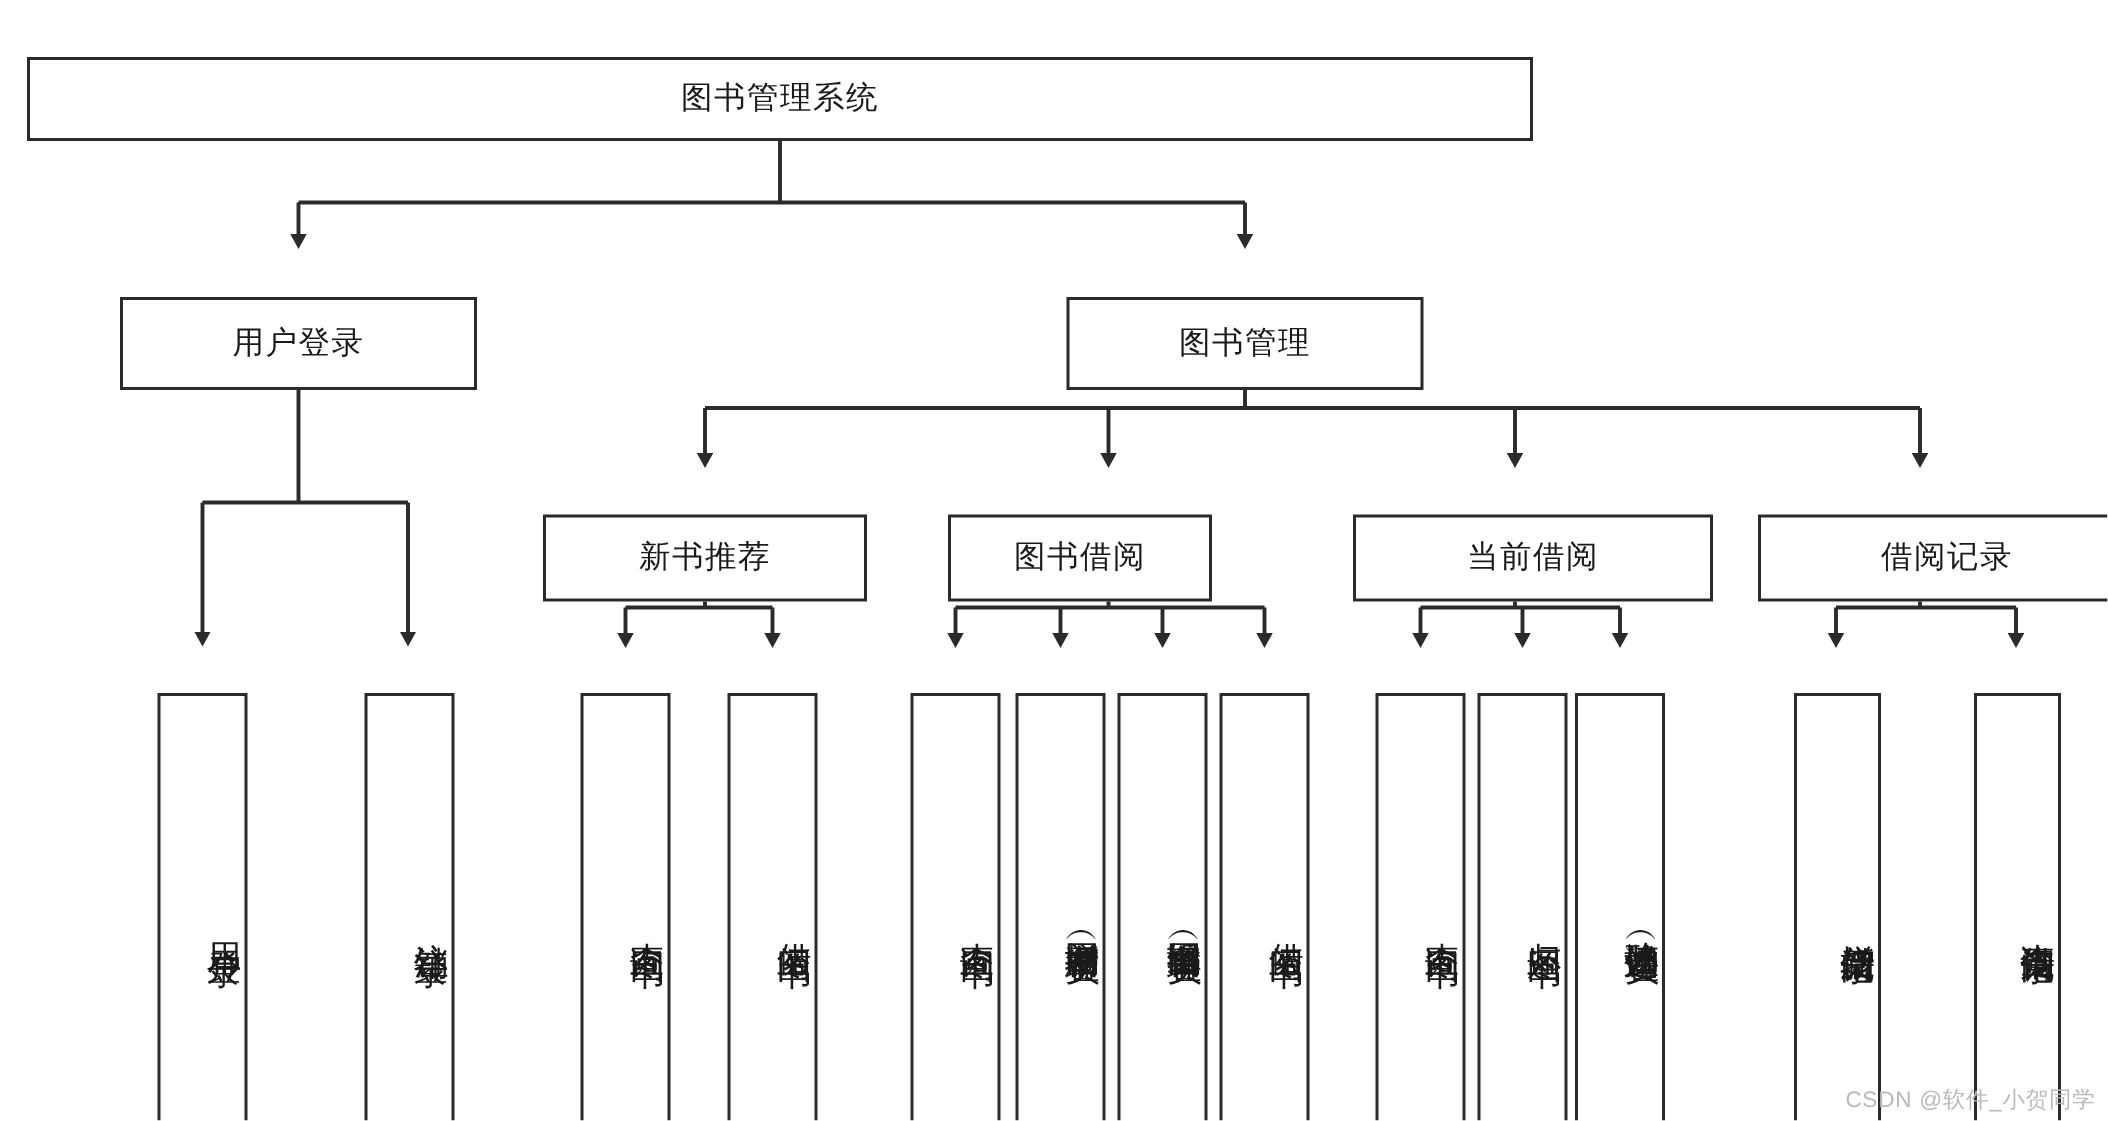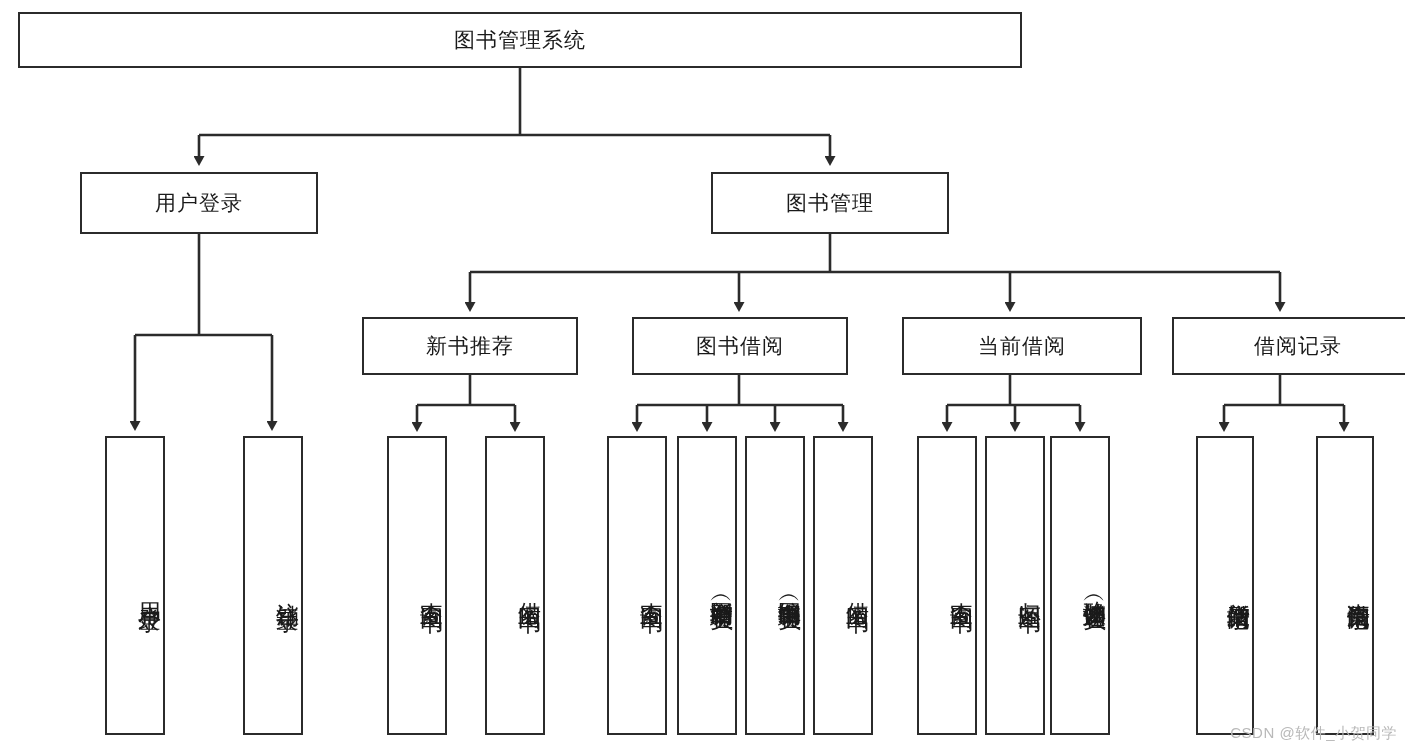--- a/index.html
+++ b/index.html
@@ -28,20 +28,21 @@
   .node {
     position: absolute;
     box-sizing: border-box;
     border: 2px solid #2b2b2b;
     background: #ffffff;
     display: flex;
     align-items: center;
     justify-content: center;
     color: #1a1a1a;
     text-align: center;
+    margin-top: 26px;
   }
   .node.h {
     font-size: 21px;
     line-height: 1.2;
     letter-spacing: 1px;
   }
   .node.v {
     writing-mode: vertical-rl;
     text-orientation: upright;
     font-size: 23px;
@@ -131,21 +132,21 @@
   <div class="node h" style="left:80px; top:172px; width:238px; height:62px;">
     <span class="lbl">用户登录</span>
   </div>
   <div class="node h" style="left:711px; top:172px; width:238px; height:62px;text-align:right;">
     <span class="lbl">图书管理</span>
   </div>
 
   <div class="node h" style="left:362px; top:317px; width:216px; height:58px;align-items:center;">
     <span class="lbl">新书推荐</span>
   </div>
-  <div class="node h" style="left:632px; top:317px; width:216px; height:58px;">
+  <div class="node h" style="left:632px; top:317px; width:176px; height:58px;">
     <span class="lbl">图书借阅</span>
   </div>
   <div class="node h" style="left:902px; top:317px; width:240px; height:58px;">
     <span class="lbl">当前借阅</span>
   </div>
   <div class="node h" style="left:1172px; top:317px; width:252px; height:58px;">
     <span class="lbl">借阅记录</span>
   </div>
 
   <div class="node v" style="left:105px; top:436px; width:60px; height:299px;">

